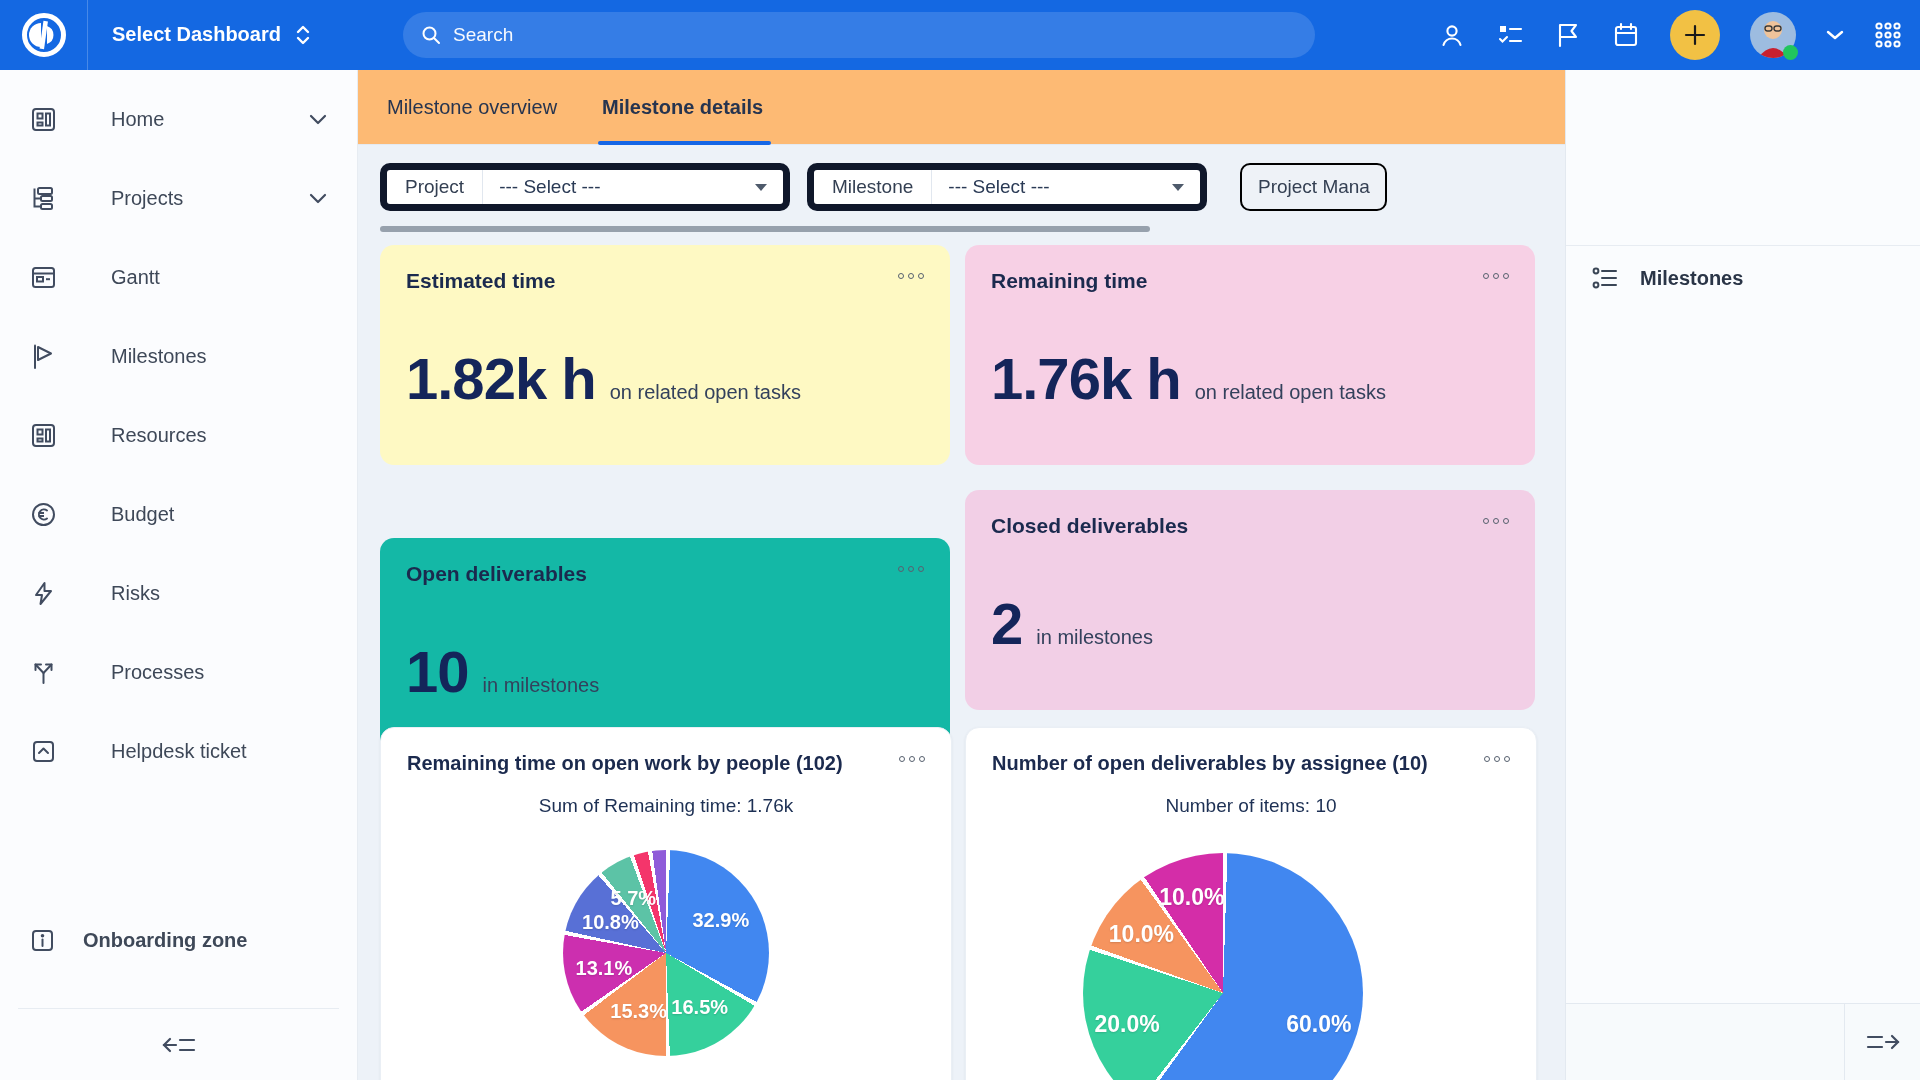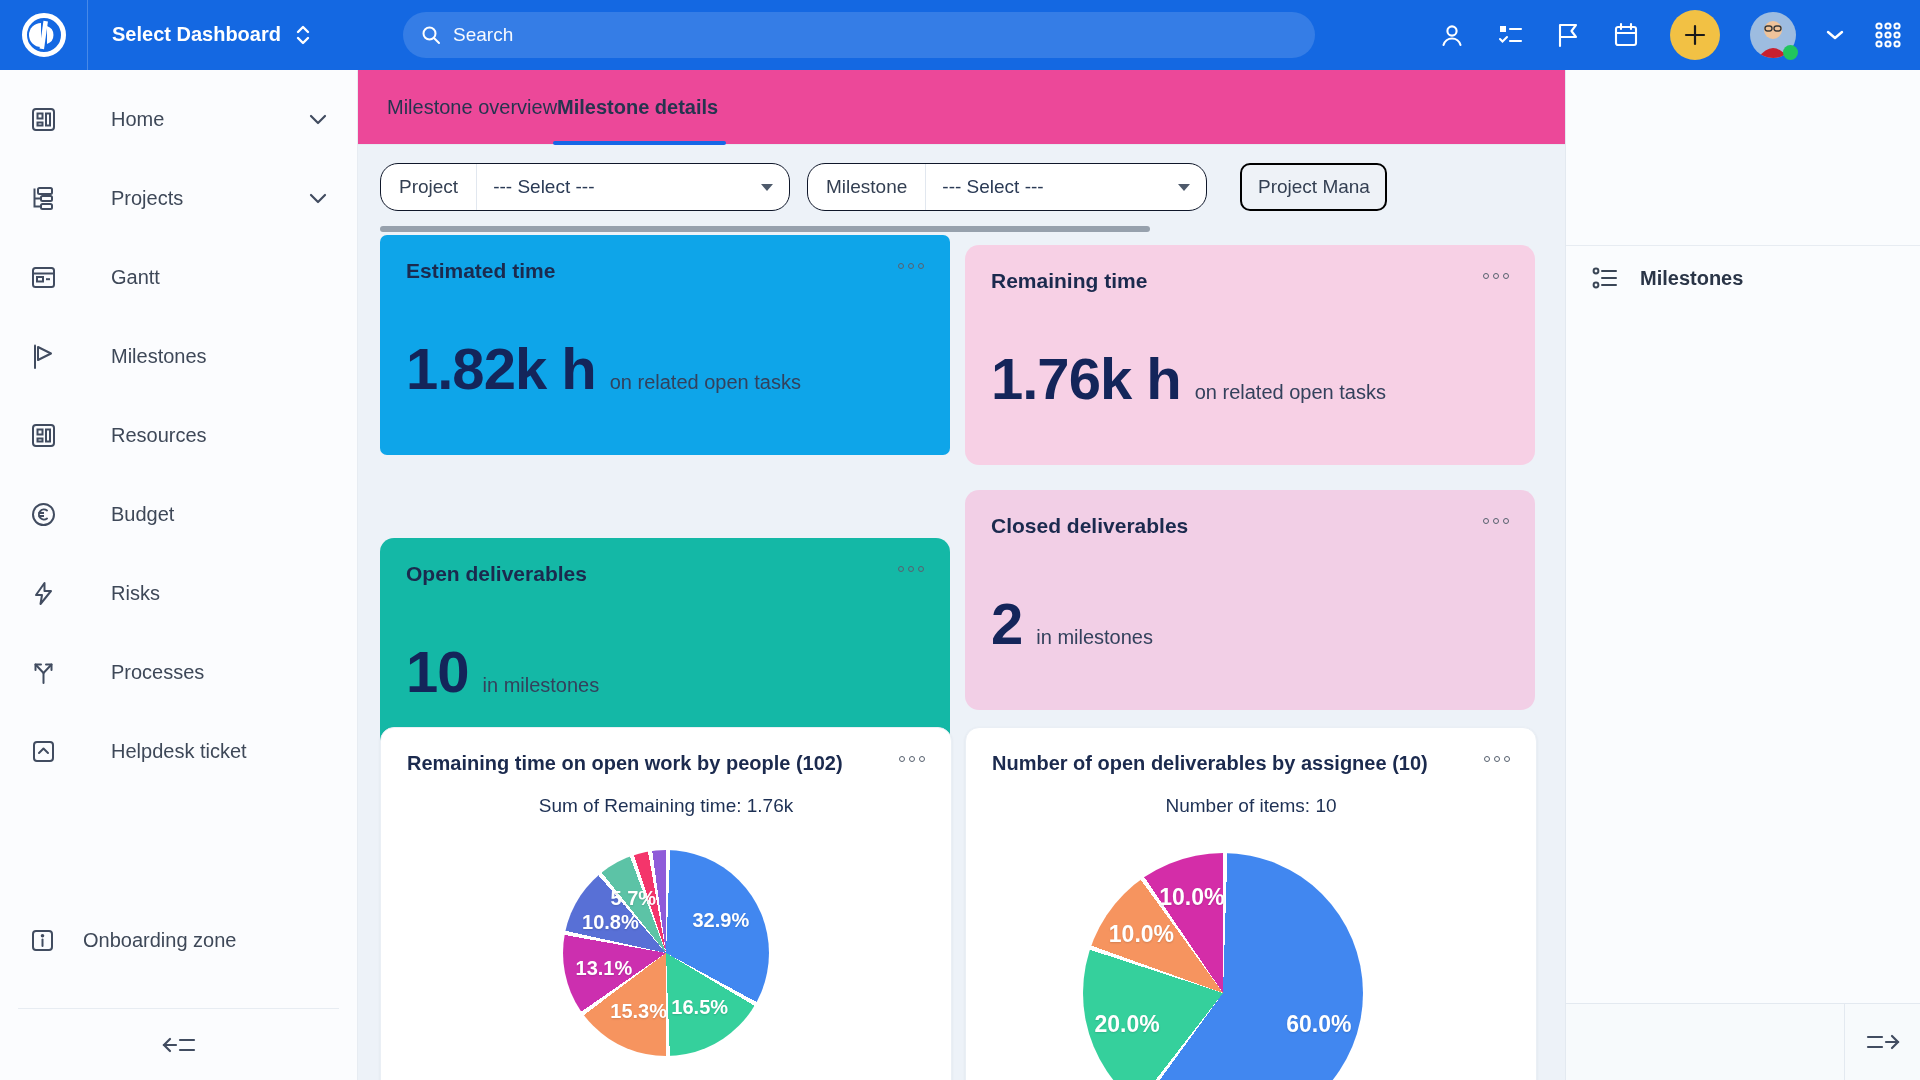--- a/index.html
+++ b/index.html
@@ -16,34 +16,34 @@
   .avatar-wrap { position:relative; width:46px; height:46px; cursor:pointer; }
   .avatar-wrap .dot { position:absolute; right:-2px; bottom:-2px; width:15px; height:15px; border-radius:50%; background:#21C55D; }
   .chev-white { cursor:pointer; }
 
   
   .sidebar { position:absolute; left:0; top:70px; width:358px; height:1010px; background:#FBFCFE; border-right:1px solid #E7ECF2; }
   .side-list { padding-top:10px; }
   .side-item { height:79px; display:flex; align-items:center; padding:0 30px; gap:26px; color:#3E4858; font-size:20px; cursor:pointer; }
   .side-item .lbl { flex:1;margin-left:28px; }
   .side-item svg { flex:0 0 auto; }
-  .onboarding { position:absolute; left:0; bottom:105px; width:100%; height:70px; display:flex; align-items:center; padding:0 30px; gap:28px; color:#3E4858; font-size:20px; font-weight:400; cursor:pointer; }
+  .onboarding { position:absolute; left:0; bottom:105px; width:100%; height:70px; display:flex; align-items:center; padding:0 30px; gap:28px; color:#3E4858; font-size:20px; font-weight:700; cursor:pointer; }
   .side-foot { position:absolute; left:18px; right:18px; bottom:0; height:72px; border-top:1px solid #E7ECF2; display:flex; align-items:center; justify-content:center; cursor:pointer; }
 
   
-  .tabbar { position:absolute; left:358px; top:70px; width:1207px; height:75px; background:#ec4899; border-bottom:1px solid #E4EAF1; display:flex; align-items:center; padding-left:29px; }
+  .tabbar { position:absolute; left:358px; top:70px; width:1207px; height:75px; background:#fdba74; border-bottom:1px solid #E4EAF1; display:flex; align-items:center; padding-left:29px; gap:45px; }
   .tab { position:relative; height:75px; display:flex; align-items:center; font-size:20px; color:#26344F; cursor:pointer; }
   .tab.active { font-weight:600; }
   .tab.active::after { content:""; position:absolute; left:-4px; right:-8px; bottom:0; height:4px; border-radius:3px; background:#1667E6; }
 
   
   .content { position:absolute; left:358px; top:145px; width:1207px; height:935px; background:#EDF2F8; overflow:hidden; }
 
   .filter-row { position:absolute; left:22px; top:18px; height:48px; display:flex; align-items:stretch; }
-  .pill { background:#fff; border:1px solid #0f172a; border-radius:18px; display:flex; align-items:center; overflow:hidden; }
+  .pill { background:#fff; border:7px solid #0f172a; border-radius:10px; display:flex; align-items:center; overflow:hidden; }
   .pill .plabel { padding:0 18px; font-size:19px; color:#333F52; border-right:1px solid #E1E7EF; display:flex; align-items:center; height:100%; }
   .pill .pvalue { padding:0 16px; font-size:19px; color:#2A3A55; flex:1; display:flex; align-items:center; }
   .caret { width:0; height:0; border-left:6px solid transparent; border-right:6px solid transparent; border-top:7px solid #4E5A6B; margin-right:16px; }
   .pill-project { width:410px; margin-right:17px; }
   .pill-milestone { width:400px; margin-right:33px; }
   .pill-manager { width:147px; background:#EEF2F7; border:2px solid #000000; border-radius:10px; display:flex; align-items:center; padding-left:16px; font-size:19px; color:#333F52; white-space:nowrap; overflow:hidden; }
   .hscroll-thumb { position:absolute; left:22px; top:81px; width:770px; height:6px; border-radius:3px; background:#97A1AD; }
 
   .stat-card { position:absolute; width:570px; height:220px; border-radius:14px; padding:24px 26px; }
   .stat-title-row { display:flex; align-items:flex-start; justify-content:space-between; }
@@ -296,21 +296,21 @@
       <span class="pvalue">--- Select ---</span>
       <span class="caret"></span>
     </div>
     <div class="pill-manager">
       <span>Project Mana</span>
     </div>
   </div>
 
   <div class="hscroll-thumb"></div>
 
-  <div class="stat-card" style="left: 22px; top: 90px; background: #0ea5e9; border-radius: 7px;" id="card0">
+  <div class="stat-card" style="left: 22px; top: 100px; background: #fef9c3;" id="card0">
     <div class="stat-title-row">
       <span class="stat-title">Estimated time</span>
       <span class="menu-dots">
           <i></i>
           <i></i>
           <i></i>
         </span>
     </div>
     <div class="stat-value-row">
       <span class="stat-value">1.82k h</span>

